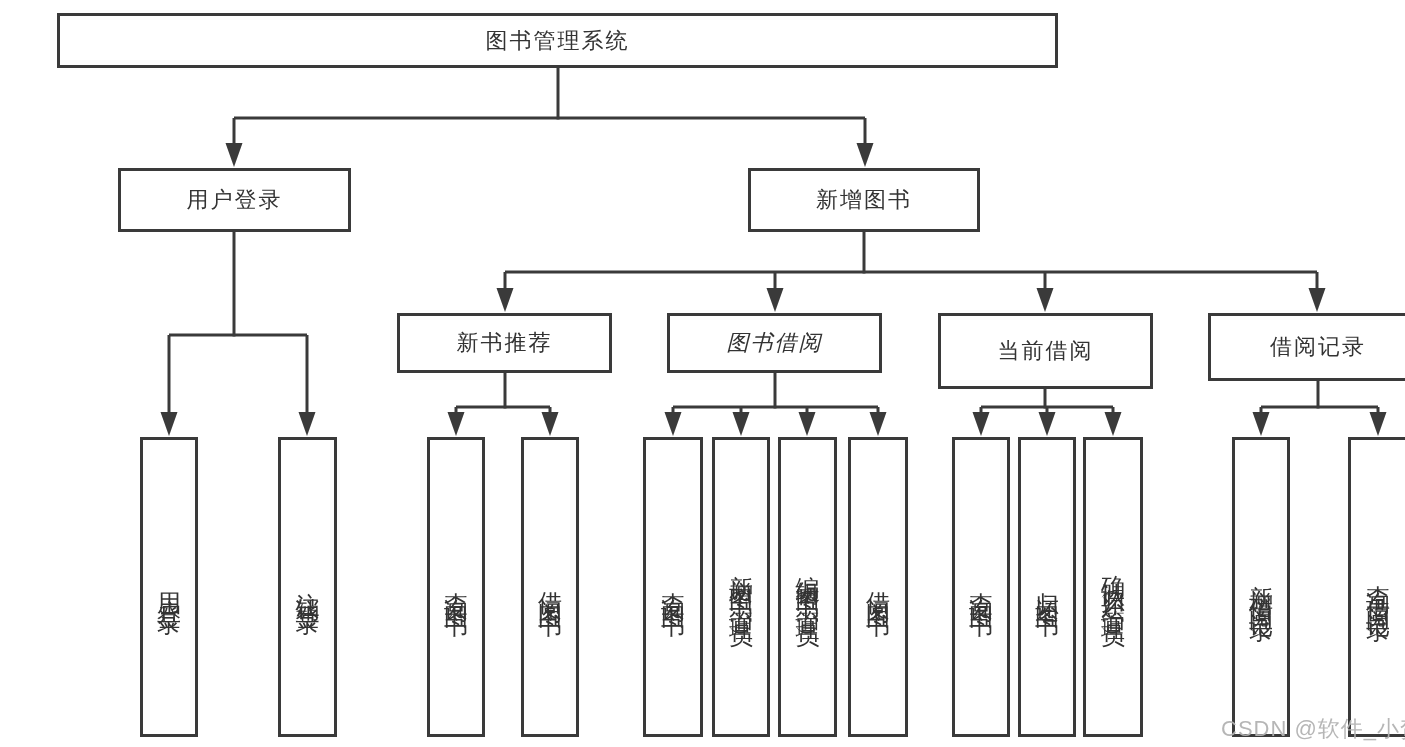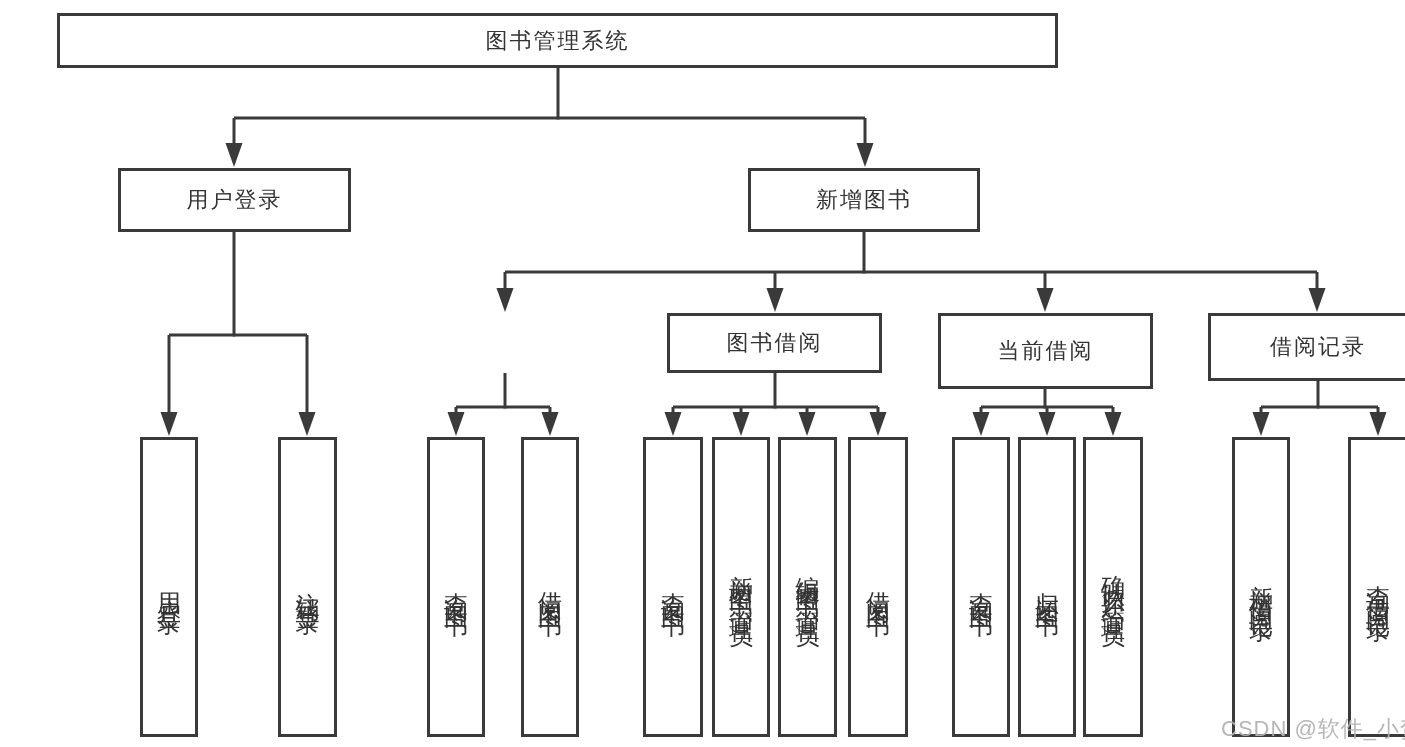--- a/index.html
+++ b/index.html
@@ -138,21 +138,24 @@
     <span class="hlabel">图书管理系统</span>
   </div>
 
   <div class="node" style="left:83px; top:168px; width:233px; height:64px;">
     <span class="hlabel">用户登录</span>
   </div>
   <div class="node" style="left:713px; top:168px; width:232px; height:64px;">
     <span class="hlabel">新增图书</span>
   </div>
 
-  <div class="node" style="left:632px; top:313px; width:215px; height:60px;">
+  <div class="node" style="left:362px; top:313px; width:215px; height:60px;">
+    <span class="hlabel">新书推荐</span>
+  </div>
+  <div class="node" style="left:632px; top:313px; width:215px; height:60px;font-style:italic;">
     <span class="hlabel">图书借阅</span>
   </div>
   <div class="node" style="left:903px; top:313px; width:215px; height:76px;">
     <span class="hlabel">当前借阅</span>
   </div>
   <div class="node" style="left:1173px; top:313px; width:220px; height:68px;">
     <span class="hlabel">借阅记录</span>
   </div>
 
   <div class="node" style="left:105px; top:437px; width:58px; height:300px;">

